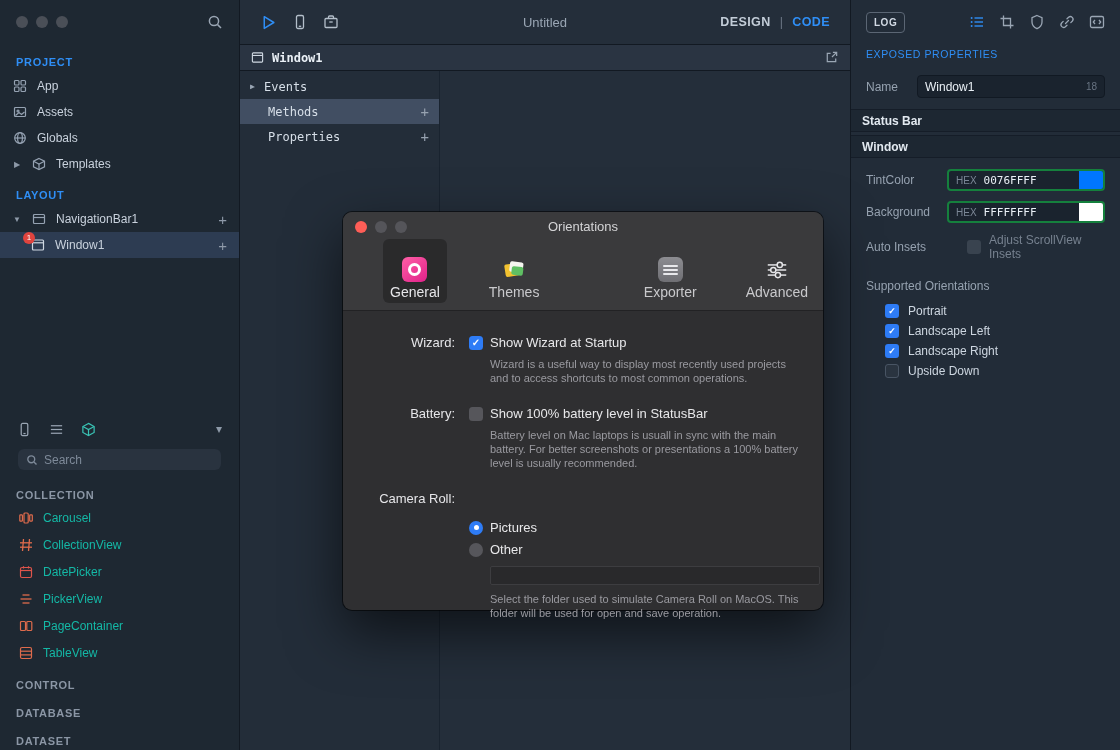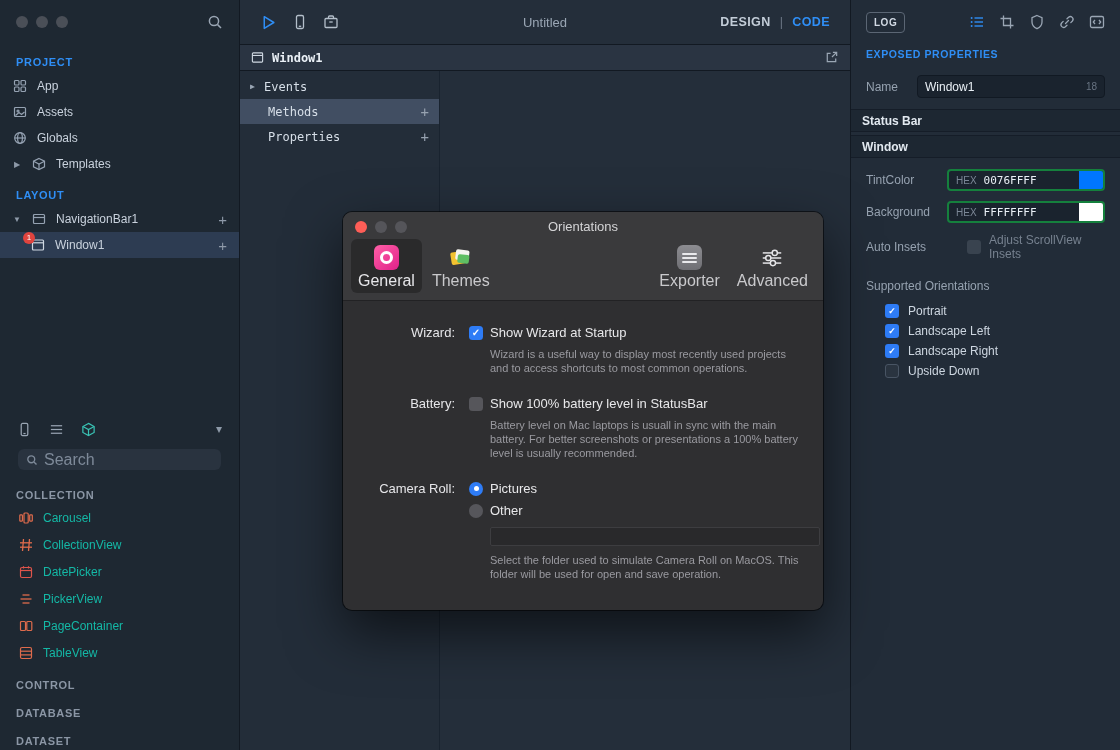--- a/index.html
+++ b/index.html
@@ -26,21 +26,21 @@
   .row.indent { padding-left:30px; }
   .badge-wrap { position:relative; }
   .badge { position:absolute; top:-6px; left:-7px; min-width:12px; height:12px; border-radius:7px;
            background:#e0443e; color:#fff; font-size:8px; line-height:12px; text-align:center; padding:0 2px; }
   .sb-spacer { flex:1; }
   .sb-tools { flex:none; height:34px; display:flex; align-items:center; gap:17px; padding:0 17px; color:#9aa6b4; }
   .sb-tools .teal { color:#39c2b4; }
   .sb-tools .chev { margin-left:auto; font-size:12px; color:#8d99a8; }
   .searchbox { flex:none; margin:3px 18px 6px; height:21px; background:#29333f; border-radius:6px;
                display:flex; align-items:center; gap:6px; padding:0 8px; color:#7e8a99; }
-  .searchbox input { flex:1; min-width:0; background:none; border:none; outline:none; color:#dfe6ee; font-size:16px; }
+  .searchbox input { flex:1; min-width:0; background:none; border:none; outline:none; color:#dfe6ee; font-size:12px; }
   .searchbox input::placeholder { color:#7e8a99; }
   .crow { flex:none; height:27px; display:flex; align-items:center; gap:10px; padding:0 18px; color:#14b8a6; }
   .crow .ic { width:15px; flex:none; display:flex; justify-content:center; color:#df6b4c; }
   .crow .ic.red { color:#de544b; }
 
   
   .center { position:absolute; left:240px; top:0; width:610px; height:750px; background:#242e3a; }
   .c-toolbar { position:relative; height:44px; display:flex; align-items:center; gap:15px; padding:0 20px; }
   .c-toolbar .tb-ic { color:#b4bfca; }
   .c-toolbar .tb-ic.blue { color:#2f8ef5; }
@@ -62,21 +62,21 @@
   .tree-row .plus { margin-left:auto; color:#97a2b0; font-size:14px; }
   .canvas { flex:1; background:#242e3a; }
 
   
   .rs { position:absolute; left:850px; top:0; width:270px; height:750px; background:#222c38; border-left:1px solid #121922; }
   .rs-top { height:44px; display:flex; align-items:center; padding:0 15px; }
   .logbtn { border:1px solid #5b6674; border-radius:4px; background:none; color:#d2dae4;
             font-size:10px; font-weight:bold; letter-spacing:.5px; padding:4px 7px; }
   .rs-icons { margin-left:auto; display:flex; align-items:center; gap:14px; color:#9aa6b4; }
   .rs-icons .active { color:#2f8ef5; }
-  .rs-h { font-size:10.5px; font-weight:bold; letter-spacing:.6px; color:#2f8ef5; padding:4px 15px 10px; }
+  .rs-h { font-size:10.5px; font-weight:normal; letter-spacing:.6px; color:#2f8ef5; padding:4px 15px 10px; }
   .frow { display:flex; align-items:center; padding:5px 15px; }
   .flabel { flex:none; color:#96a2b0; font-size:12px; }
   .flabel.w50 { width:51px; } .flabel.w81 { width:81px; }
   .tfield { flex:1; display:flex; align-items:center; gap:5px; height:23px; background:#1a232e;
             border:1px solid #111923; border-radius:4px; padding:0 7px; }
   .tfield input { flex:1; min-width:0; background:none; border:none; outline:none; color:#eaf0f6; font-size:12px; }
   .count { flex:none; color:#687382; font-size:10px; }
   .band { height:23px; line-height:22px; background:#1d2732; border-top:1px solid #151d28; border-bottom:1px solid #151d28;
           padding:0 11px; color:#e2e9f0; font-size:12px; font-weight:bold; margin-top:6px; }
   .hexfield { flex:1; display:flex; align-items:center; height:22px; background:#1a232e;
@@ -101,42 +101,42 @@
   .dlg { position:absolute; left:343px; top:212px; width:480px; height:398px; border-radius:9px;
          background:#2f2f31; color:#e8e8ea; font-size:13px;
          box-shadow:0 22px 55px rgba(0,0,0,.6), 0 0 0 1px rgba(0,0,0,.55); }
   .dlg-chrome { background:#3a3a3c; border-radius:9px 9px 0 0; border-bottom:1px solid #222224; position:relative; }
   .dlg-titlebar { height:24px; display:flex; align-items:center; padding:6px 12px 0; }
   .dlg-traffic { display:flex; gap:8px; }
   .dtl { width:12px; height:12px; border-radius:50%; }
   .dtl.red { background:#ff5e57; } .dtl.gray { background:#55555a; }
   .dlg-title { position:absolute; top:7px; left:0; right:0; text-align:center; font-size:13px; color:#d4d4d6; }
   .dlg-toolbar { display:flex; align-items:flex-start; padding:3px 8px 7px; gap:3px; }
-  .tbi { display:flex; flex-direction:column; align-items:center; gap:2px; padding:6px 7px 3px; border-radius:6px;
-         font-size:16px; color:#c9c9cc; min-width:46px; }
+  .tbi { display:flex; flex-direction:column; align-items:center; gap:2px; padding:18px 7px 3px; border-radius:6px;
+         font-size:14px; color:#c9c9cc; min-width:46px;margin-left:32px; }
   .tbi.sel { background:rgba(0,0,0,.27); color:#e6e6e9; }
   .tb-spacer { flex:1; }
   .tbicon { width:25px; height:25px; border-radius:6px; display:flex; align-items:center; justify-content:center; }
   .tbicon.general { background:linear-gradient(140deg,#ff5fa6,#e0218a); }
   .tbicon.general .ring { width:13px; height:13px; border:3px solid #fff; border-radius:50%; }
   .tbicon.exporter { background:linear-gradient(180deg,#8c8c91,#6f6f74); flex-direction:column; gap:2px; }
   .tbicon.exporter i { display:block; width:15px; height:2px; background:#e9e9ec; border-radius:1px; }
   .dlg-body { padding:24px 20px 0 0; }
   .form-row { display:flex; margin-bottom:21px; }
   .form-label { flex:none; width:120px; text-align:right; padding-right:8px; color:#e6e6e9; }
   .form-content { flex:1; padding-left:6px; }
   .dcb { display:flex; align-items:center; gap:7px; }
   .dbox { flex:none; width:14px; height:14px; border-radius:3.5px; display:flex; align-items:center; justify-content:center;
           color:#fff; font-size:10px; font-weight:bold; }
   .dbox.on { background:#2e7cf6; } .dbox.off { background:#56565b; }
   .dradio { flex:none; width:14px; height:14px; border-radius:50%; display:flex; align-items:center; justify-content:center; }
   .dradio.on { background:#2e7cf6; } .dradio.off { background:#56565b; }
   .dradio .dot { width:5px; height:5px; border-radius:50%; background:#fff; }
   .desc { margin:7px 0 0 21px; max-width:330px; font-size:11px; line-height:14px; color:#9a9aa0; }
-  .radio-row { margin-bottom:7px; }
+  .radio-row { margin-bottom:7px;margin-top:29px; }
   .dfield { margin:9px 0 0 21px; width:330px; height:19px; background:#29292b; border:1px solid #3d3d40; border-radius:2px; }
 </style>
 </head>
 <body>
 
 <div class="app">
 
   <aside class="sb">
     <div class="sb-top">
       <div class="traffic">

